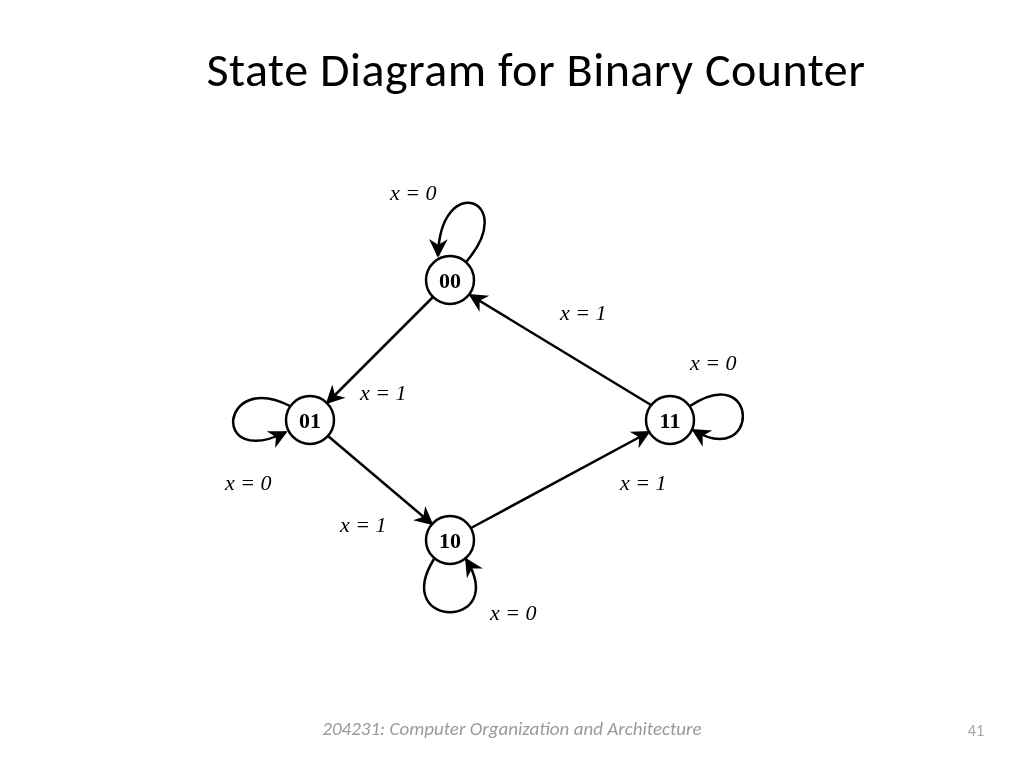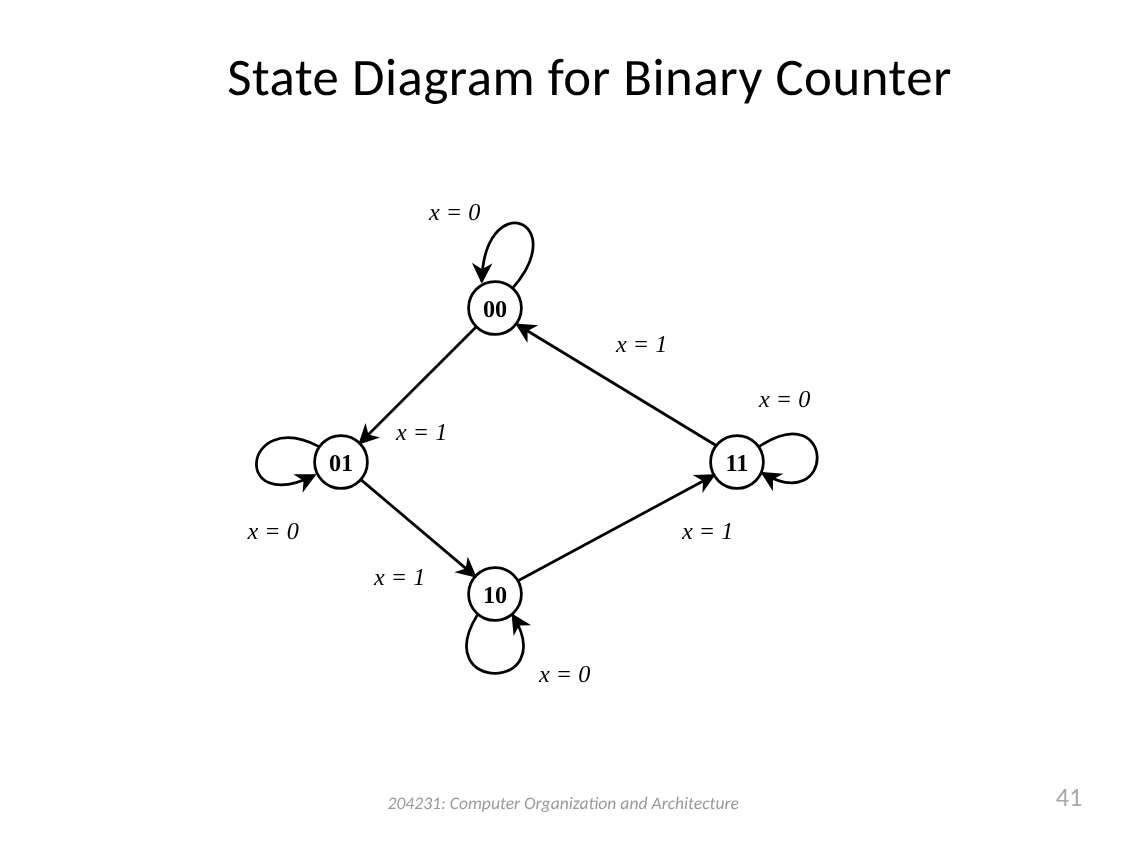--- a/index.html
+++ b/index.html
@@ -30,28 +30,28 @@
     padding-left: 24px;
   }
   .footer-center {
     position: absolute;
     bottom: 28px;
     left: 0;
     width: 100%;
     text-align: center;
     font-style: italic;
     color: #9a9a9a;
-    font-size: 16px;
+    font-size: 19px;
   }
   .footer-right {
     position: absolute;
     bottom: 28px;
     right: 40px;
     color: #a8a8a8;
-    font-size: 24px;
+    font-size: 16px;
   }
   .diagram {
     position: absolute;
     left: 190px;
     top: 160px;
     width: 620px;
     height: 480px;
   }
   .state-label {
     font-family: "Times New Roman", serif;

